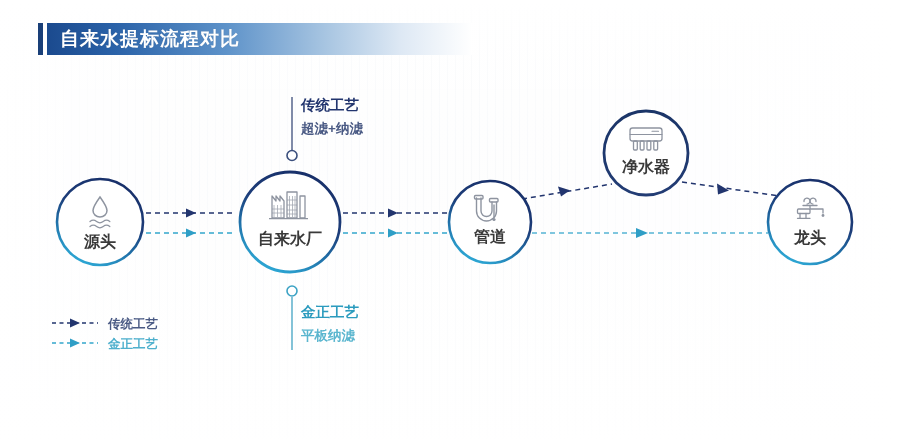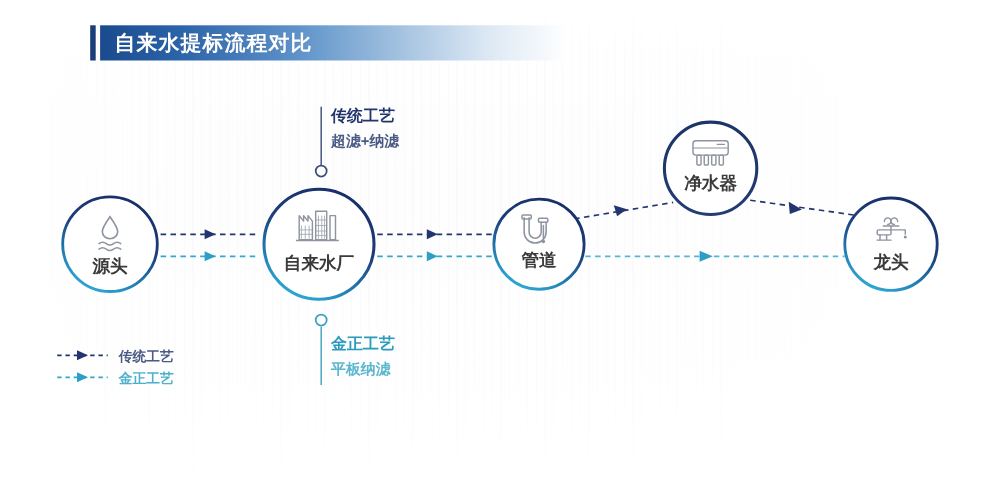--- a/index.html
+++ b/index.html
@@ -34,21 +34,21 @@
                       rgba(255,255,255,.95) 100%),
       linear-gradient(90deg, rgba(255,255,255,.95) 0%, rgba(255,255,255,.45) 18%,
                       rgba(255,255,255,.35) 55%, rgba(255,255,255,.85) 88%,
                       rgba(255,255,255,1) 100%);
     pointer-events:none;
   }
 
   
   #header{
     position:absolute;left:38px;top:23px;height:32px;
-    display:flex;align-items:stretch;margin-left:44px;
+    display:flex;align-items:stretch;
   }
   #header-accent{
     width:5px;height:32px;background:#1a3f78;flex:none;
   }
   #header-gap{width:4px;flex:none;background:transparent;}
   #header-bar{
     width:425px;height:32px;
     background:linear-gradient(90deg,#1b4a8e 0%,#2a62a8 16%,#5d92c9 42%,#a9c6e2 66%,#dde8f4 83%,#ffffff 100%);
     display:flex;align-items:center;
   }

